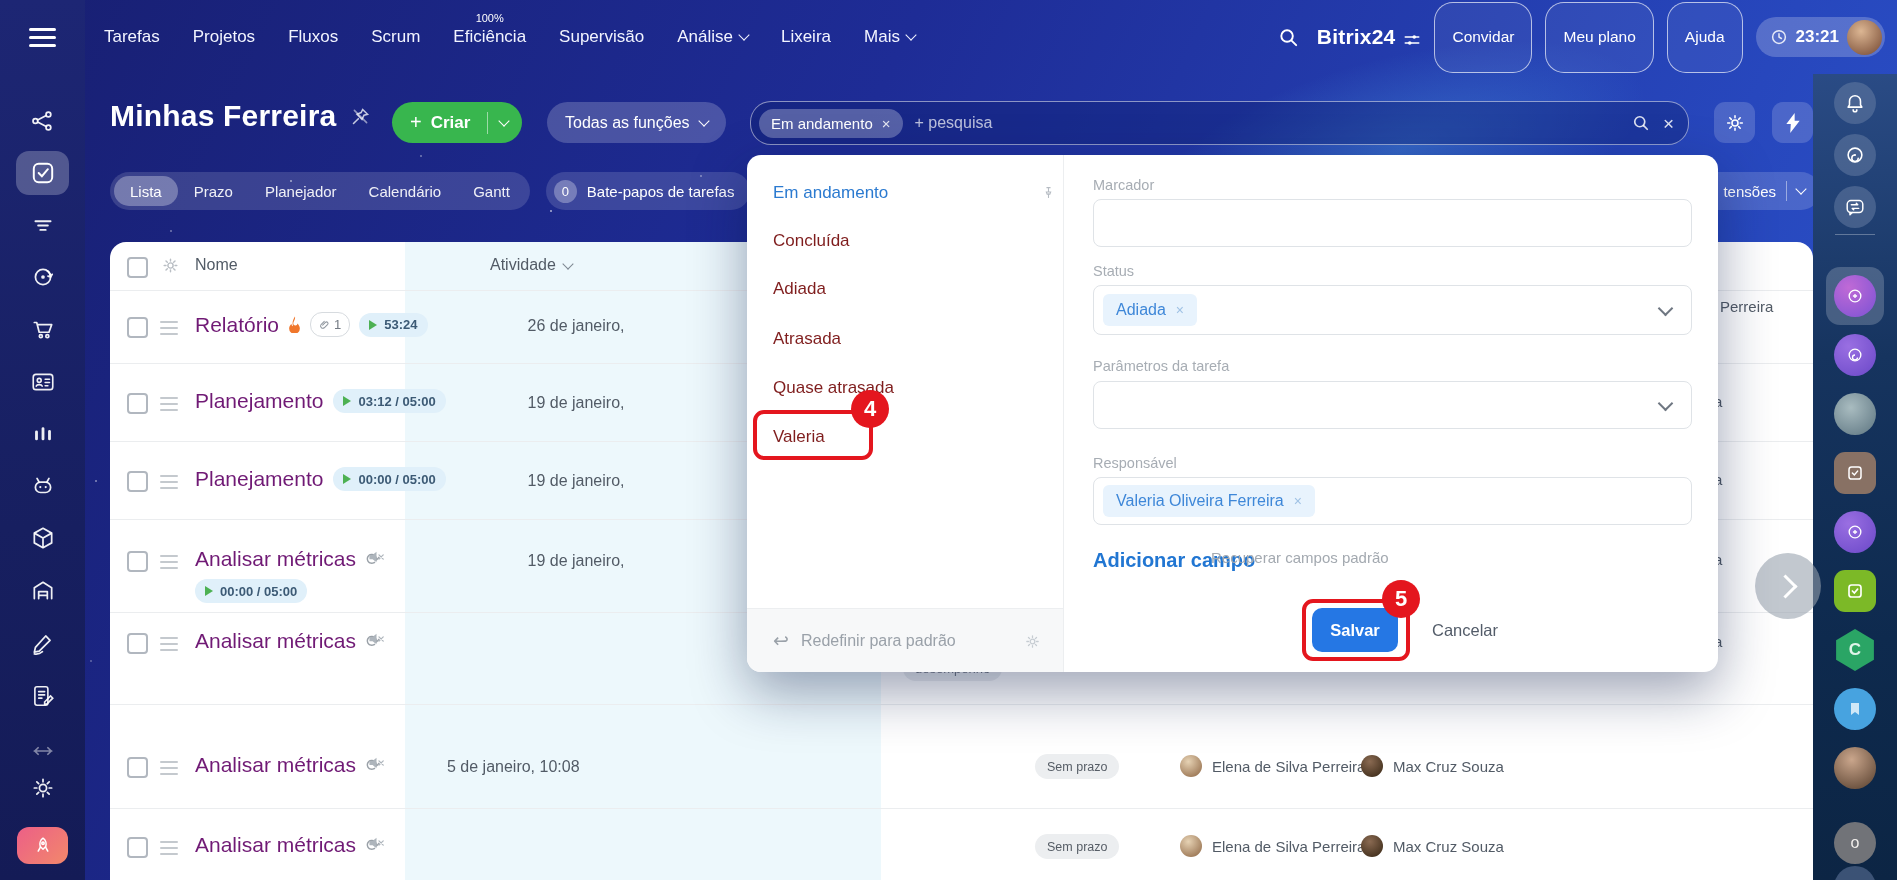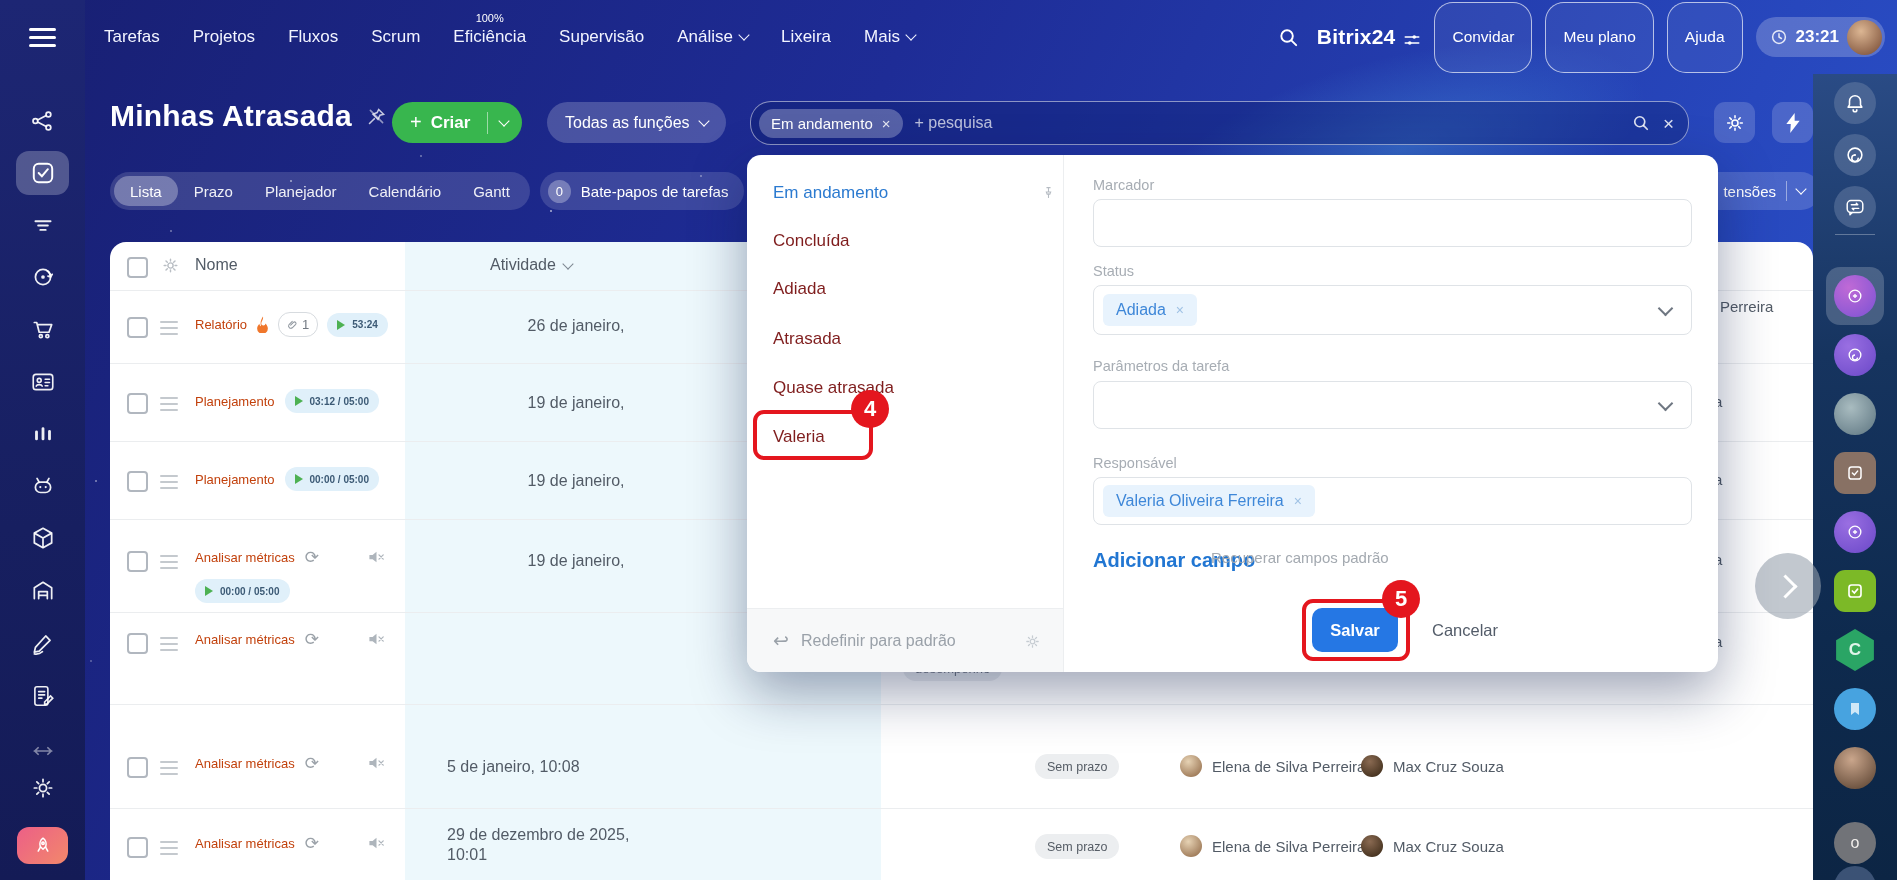--- a/index.html
+++ b/index.html
@@ -48,42 +48,42 @@
              display:flex;align-items:center;padding:0 18px;gap:10px;font-size:16px;cursor:pointer;}
   .searchbar{left:750px;top:101px;width:915px;height:42px;border-radius:21px;border:1px solid rgba(255,255,255,.5);
              background:rgba(12,30,105,.35);display:flex;align-items:center;padding:0 14px 0 8px;gap:12px;}
   .fchip{height:29px;border-radius:15px;background:rgba(255,255,255,.27);color:#fff;font-size:15px;display:flex;
          align-items:center;gap:9px;padding:0 12px;}
   .fchip .x{opacity:.85;font-size:15px;cursor:pointer;}
   .ph{color:rgba(255,255,255,.7);font-size:16px;flex:1;}
   .sq-btn{top:102px;width:41px;height:41px;border-radius:11px;background:rgba(255,255,255,.17);display:flex;
           align-items:center;justify-content:center;color:#fff;cursor:pointer;}
   
-  .tabsrow{left:110px;top:172px;height:38px;display:flex;gap:10px;z-index:3;}
+  .tabsrow{left:110px;top:172px;height:38px;display:flex;gap:16px;z-index:3;}
   .tabgroup{height:38px;border-radius:19px;background:rgba(255,255,255,.14);display:flex;align-items:center;padding:0 4px;}
   .tab{height:30px;border-radius:15px;display:flex;align-items:center;padding:0 16px;color:rgba(255,255,255,.92);
        font-size:15px;cursor:pointer;}
   .tab.active{background:rgba(255,255,255,.3);color:#fff;}
   .chatspill{height:38px;border-radius:19px;background:rgba(255,255,255,.14);display:flex;align-items:center;gap:10px;
              padding:0 16px 0 8px;color:#fff;font-size:15px;cursor:pointer;}
   .cnt{width:23px;height:23px;border-radius:50%;background:rgba(255,255,255,.3);display:flex;align-items:center;
        justify-content:center;font-size:13px;}
   .extpill{left:1672px;top:172px;width:118px;height:38px;border-radius:19px;background:rgba(255,255,255,.16);
            display:flex;align-items:center;justify-content:flex-end;gap:10px;padding:0 15px;color:#fff;font-size:15px;z-index:3;cursor:pointer;}
   .extpill .sep{width:1px;height:20px;background:rgba(255,255,255,.45);}
   
   .sheet{left:110px;top:242px;width:1703px;height:638px;background:#fff;border-radius:16px 16px 0 0;overflow:hidden;z-index:2;}
   .bluecol{left:295px;top:0;width:476px;height:638px;background:#edf8fc;}
   .trow{left:0;width:1703px;border-bottom:1px solid #ebedef;}
   .cb{width:17px;height:17px;border:2px solid #b1b7bf;border-radius:4px;background:#fff;cursor:pointer;}
   .hrows div{height:2.4px;background:#c4c9ce;border-radius:2px;margin-bottom:3.4px;width:18px;}
-  .nm{font-size:13px;color:#c2410c;}
+  .nm{font-size:21px;color:#701a75;}
   .hcell{font-size:16px;color:#525b66;}
   .tchip{height:24px;border-radius:12px;background:#e0f0fa;display:flex;align-items:center;gap:7px;padding:0 10px;
-         font-size:10px;font-weight:bold;color:#3c5a75;}
+         font-size:13px;font-weight:bold;color:#3c5a75;}
   .play{width:0;height:0;border-left:8px solid #4db153;border-top:5px solid transparent;border-bottom:5px solid transparent;}
   .attach{height:23px;border:1px solid #d7dbdf;border-radius:12px;display:flex;align-items:center;gap:4px;padding:0 8px;
           font-size:13px;color:#737a83;}
   .rep{font-size:17px;color:#9aa1a8;}
   .datec{font-size:16px;color:#525b66;line-height:20px;}
   .dlchip{height:25px;border-radius:13px;background:#eceef0;display:flex;align-items:center;padding:0 12px;
           font-size:12.5px;color:#565d66;}
   .pav{width:22px;height:22px;border-radius:50%;}
   .av-elena{background:radial-gradient(circle at 38% 30%,#e6d2b4,#a07c5a 78%);}
   .av-max{background:radial-gradient(circle at 40% 30%,#8a6a52,#45321f 80%);}
@@ -304,21 +304,21 @@
     <div class="abs rocketbtn" style="top:827px">
       <svg width="22" height="22" viewBox="0 0 24 24" fill="none" stroke="#fff" stroke-width="1.7" stroke-linecap="round" stroke-linejoin="round">
           <path d="M12 3.5c3 2 4 6 3 9l-3 3-3-3c-1-3 0-7 3-9z"></path>
           <circle cx="12" cy="9" r="1.3"></circle>
           <path d="M9 13.5l-2.2 4M15 13.5l2.2 4"></path>
         </svg>
     </div>
   </div>
 
   <div class="abs title flex" style="gap:14px">
-    <span>Minhas Atrasada</span>
+    <span>Minhas Ferreira</span>
     <svg width="21" height="21" viewBox="0 0 24 24" fill="none" stroke="rgba(255,255,255,.75)" stroke-width="1.8" stroke-linecap="round">
         <path d="M14.5 4l5.5 5.5-4 1-2.3 4.8L8 9.5l4.7-2L14.5 4z"></path>
         <path d="M9.5 14.5L4 20"></path>
         <path d="M5 5l14 14" opacity=".7"></path>
       </svg>
   </div>
 
   <div class="abs btn-create">
     <span style="font-size:20px;font-weight:normal">+</span>
     <span>Criar</span>
@@ -549,21 +549,20 @@
       <div class="abs flex" style="left:85px;top:25px;gap:10px">
         <span class="nm">Analisar métricas</span>
         <span class="rep">⟳</span>
       </div>
       <span class="abs" style="left:258px;top:27px">
         <svg width="17" height="16" viewBox="0 0 24 22" fill="none">
             <path d="M2 8v6h4.5L12 18.5V3.5L6.5 8H2z" fill="#aeb5bc"></path>
             <path d="M15.5 8l6 6M21.5 8l-6 6" stroke="#aeb5bc" stroke-width="1.8" stroke-linecap="round"></path>
           </svg>
       </span>
-      <div class="abs datec" style="left:337px;top:17px;width:210px">29 de dezembro de 2025, 10:01</div>
       <span class="abs dlchip" style="left:925px;top:26px">Sem prazo</span>
       <span class="abs pav av-elena" style="left:1070px;top:27px"></span>
       <span class="abs pname" style="left:1102px;top:30px">Elena de Silva Perreira</span>
       <span class="abs pav av-max" style="left:1251px;top:27px"></span>
       <span class="abs pname" style="left:1283px;top:30px">Max Cruz Souza</span>
     </div>
   </div>
 
   <div class="abs expander">
       <span class="cvr"></span>

